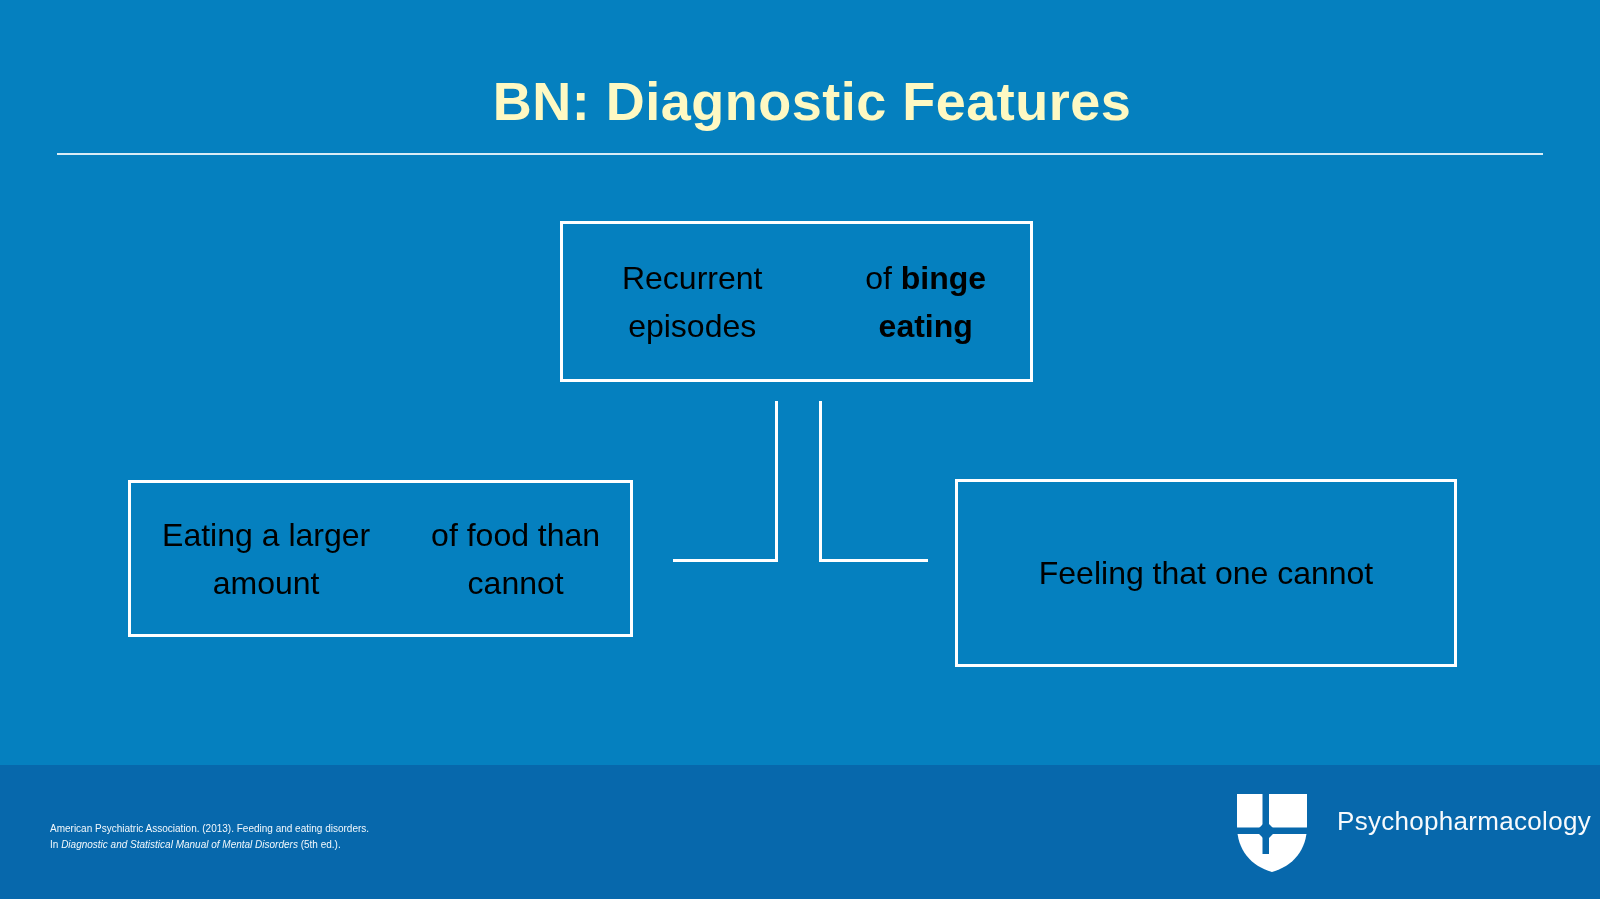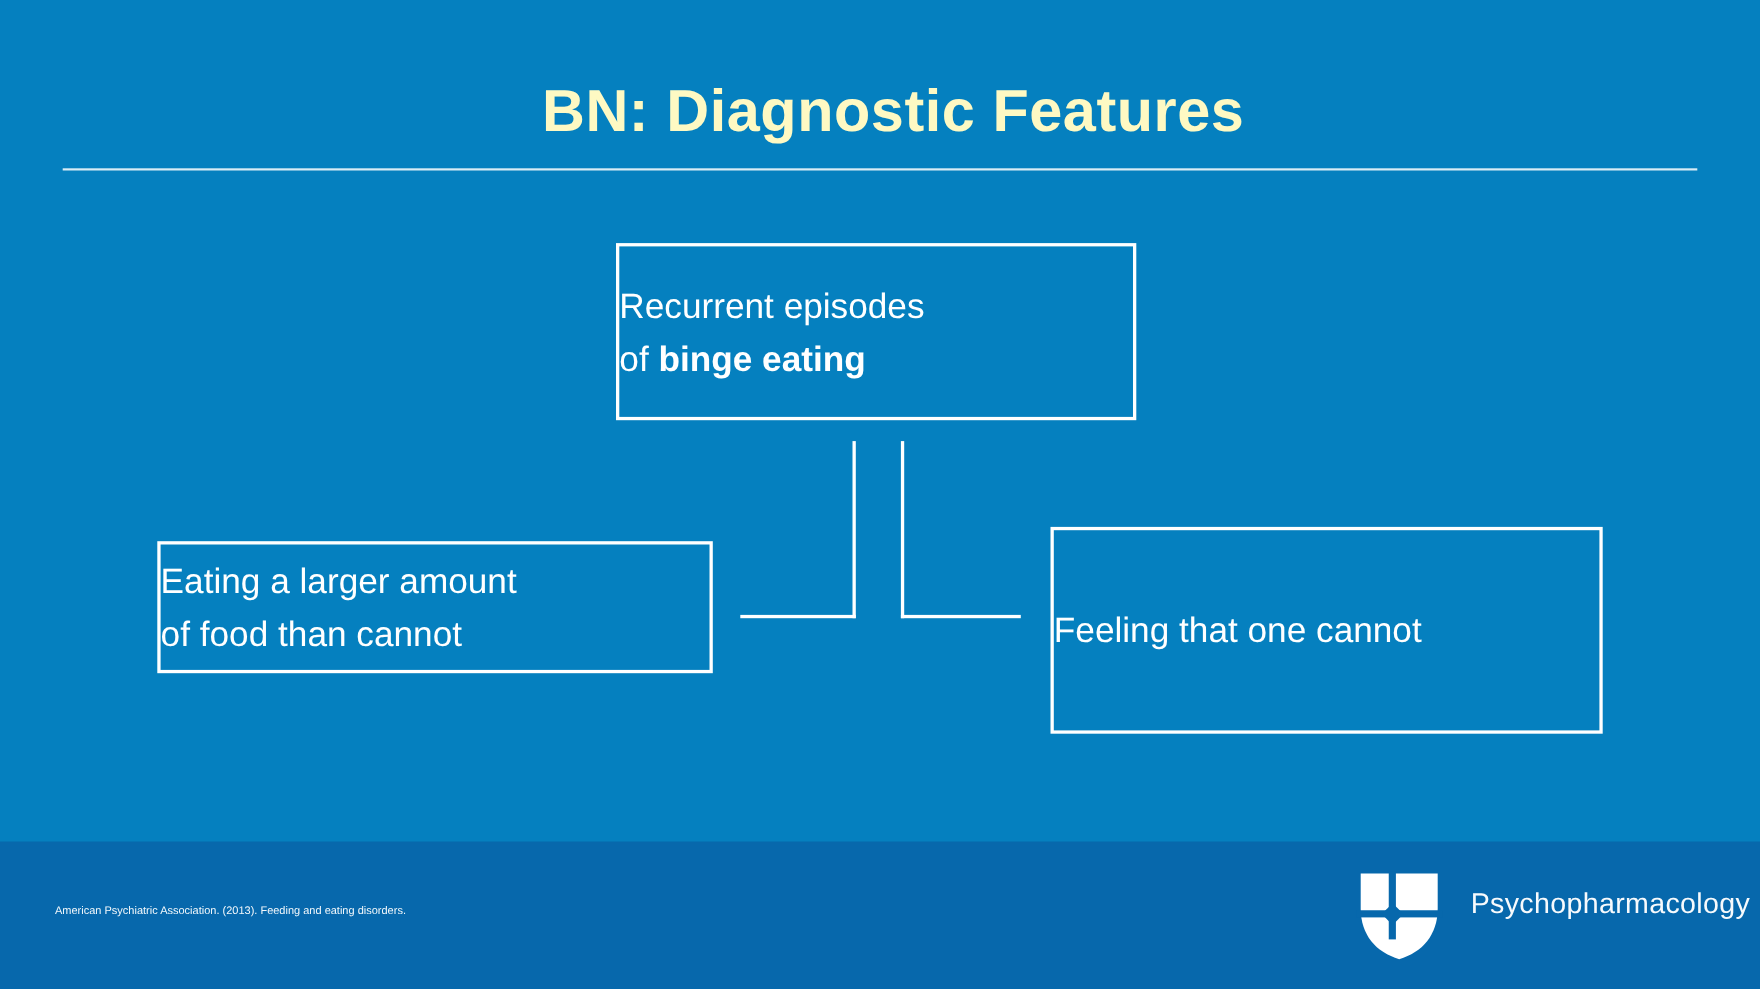--- a/index.html
+++ b/index.html
@@ -32,30 +32,30 @@
     left: 57px;
     top: 153px;
     width: 1486px;
     height: 2px;
     background: rgba(255,255,255,0.85);
   }
   .dbox {
     position: absolute;
     border: 3px solid #ffffff;
     display: flex;
-    flex-direction: column;
-    align-items: flex-start;
+    flex-direction: row;
+    align-items: center;
     justify-content: center;
     text-align: center;
     font-size: 32px;
     line-height: 48px;
-    color: #ffffff;
+    color: #000000;
   }
   .box-center { left: 560px; top: 221px; width: 473px; height: 161px; }
-  .box-left   { left: 143px; top: 480px; width: 505px; height: 120px; margin-top: 12px; }
+  .box-left   { left: 128px; top: 480px; width: 505px; height: 157px; }
   .box-right  { left: 955px; top: 479px; width: 502px; height: 188px; }
   .connector { position: absolute; background: #ffffff; }
   .conn-v-left  { left: 775px; top: 401px; width: 3px; height: 161px; }
   .conn-v-right { left: 819px; top: 401px; width: 3px; height: 161px; }
   .conn-h-left  { left: 673px; top: 559px; width: 105px; height: 3px; }
   .conn-h-right { left: 819px; top: 559px; width: 109px; height: 3px; }
   .footer {
     position: absolute;
     left: 0;
     top: 765px;
@@ -115,20 +115,21 @@
   </div>
 
   <div class="dbox box-right">
     <div>Feeling that one cannot</div>
   </div>
 
   <div class="footer">
 
     <div class="citation">
       <div class="cite-line">American Psychiatric Association. (2013). Feeding and eating disorders.</div>
+      <div class="cite-line"><span>In </span><i>Diagnostic and Statistical Manual of Mental Disorders</i><span> (5th ed.).</span></div>
     </div>
 
     <svg class="logo-shield" viewBox="0 0 78 82" xmlns="http://www.w3.org/2000/svg">
       <path d="M4,2 H74 V34 C74,58 60,74 39,80 C18,74 4,58 4,34 Z" fill="#ffffff"></path>
       <rect x="29.5" y="0" width="6.5" height="62" fill="#0768AC"></rect>
       <rect x="0" y="35.5" width="78" height="6.5" fill="#0768AC"></rect>
       <rect x="26" y="32" width="14" height="14" fill="#0768AC" transform="rotate(45 33 39)"></rect>
     </svg>
 
     <div class="logo-text">

